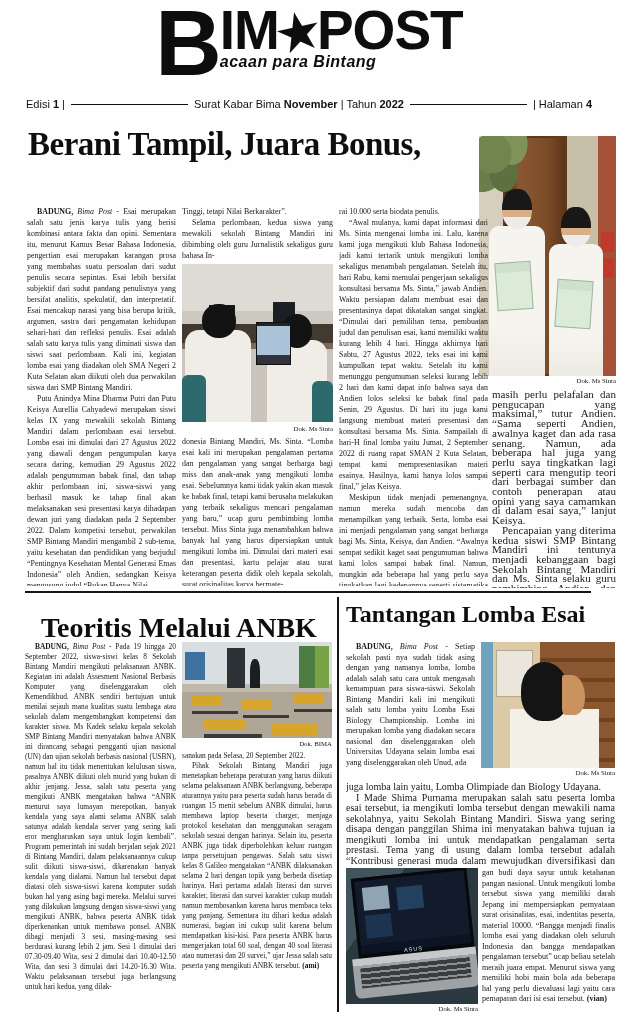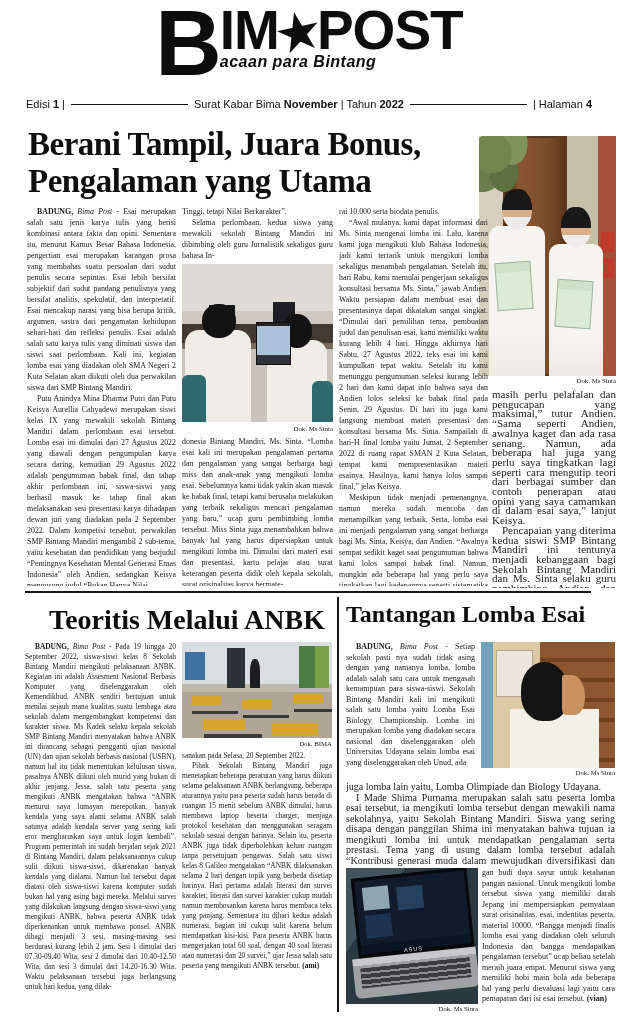--- a/index.html
+++ b/index.html
@@ -16,21 +16,21 @@
   .logo-star { display:inline-block; font-size:48px; transform:rotate(-12deg); margin:0 -2px; }
   .logo-tagline { font-style:italic; font-size:16px; letter-spacing:0.5px; margin-top:0px; }
   .edition { position:absolute; top:98px; left:26px; right:26px; display:flex; align-items:center; gap:6px;
              font-family:"Liberation Sans", sans-serif; font-size:11px; color:#111; }
   .edition b { font-weight:bold; }
   .rule { flex:1; border-top:1.6px solid #111; height:0; }
 
   
   .h1a { position:absolute; left:28px; top:126px; width:452px; margin:0;
          font:bold 33px/1.12 "Liberation Serif", serif; letter-spacing:-0.5px; color:#0e0e0e; }
-  .h2a { position:absolute; left:25px; top:597px; width:308px; margin:8px; text-align:center;
+  .h2a { position:absolute; left:25px; top:597px; width:308px; margin:16px; 
          font:bold 28px/1.1 "Liberation Serif", serif; color:#0e0e0e; }
   .h3a { position:absolute; left:346px; top:601px; width:268px; margin:0; text-align:left;
          font:bold 24px/1.1 "Liberation Serif", serif; color:#0e0e0e; }
 
   
   .col { position:absolute; overflow:hidden; }
   .col p { margin:0; text-align:justify; }
   .ind { text-indent:10px; }
   .city { font-weight:bold; }
   .src { font-style:italic; }
@@ -153,21 +153,21 @@
   </header>
   <div class="edition">
     <span><span>Edisi</span> <b>1</b> <span>|</span></span>
     <span class="rule"></span>
     <span><span>Surat Kabar Bima</span> <b>November</b> <span>| Tahun</span> <b>2022</b></span>
     <span class="rule"></span>
     <span><span>| Halaman</span> <b>4</b></span>
   </div>
 
   <section>
-    <h1 class="h1a"><span>Berani Tampil, Juara Bonus,</span><br><span>Pengalaman yang Utama</span></h1>
+    <h1 class="h1a"><span>Berani Tampil, Juara Bonus,</span><br></h1>
 
     <figure class="figA">
       <div class="ph photoA">
         <div class="pA-door"></div>
         <div class="pA-plant"></div>
         <div class="pA-wallR"></div>
         <div class="pA-sign"></div>
         <div class="girl gA1"></div>
         <div class="girl gA2"></div>
       </div>

